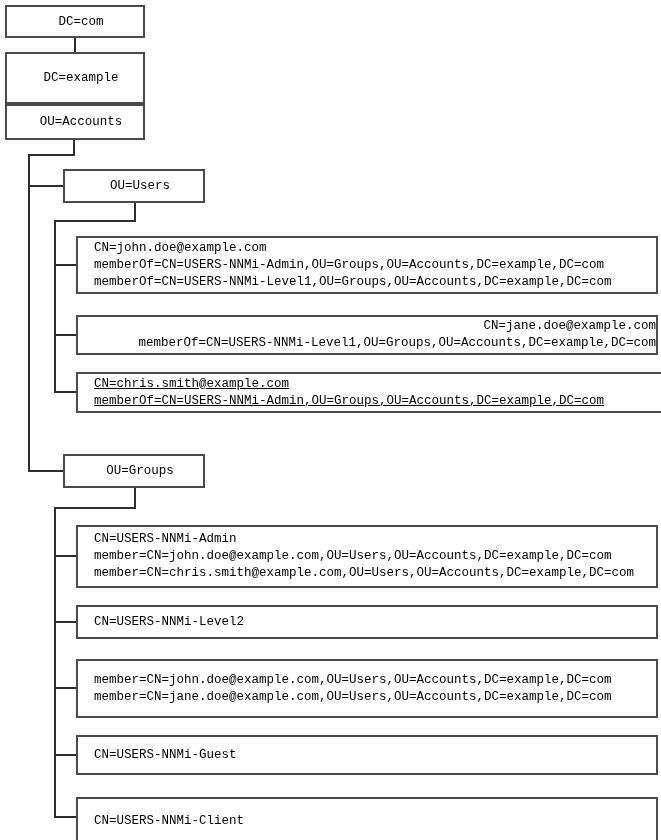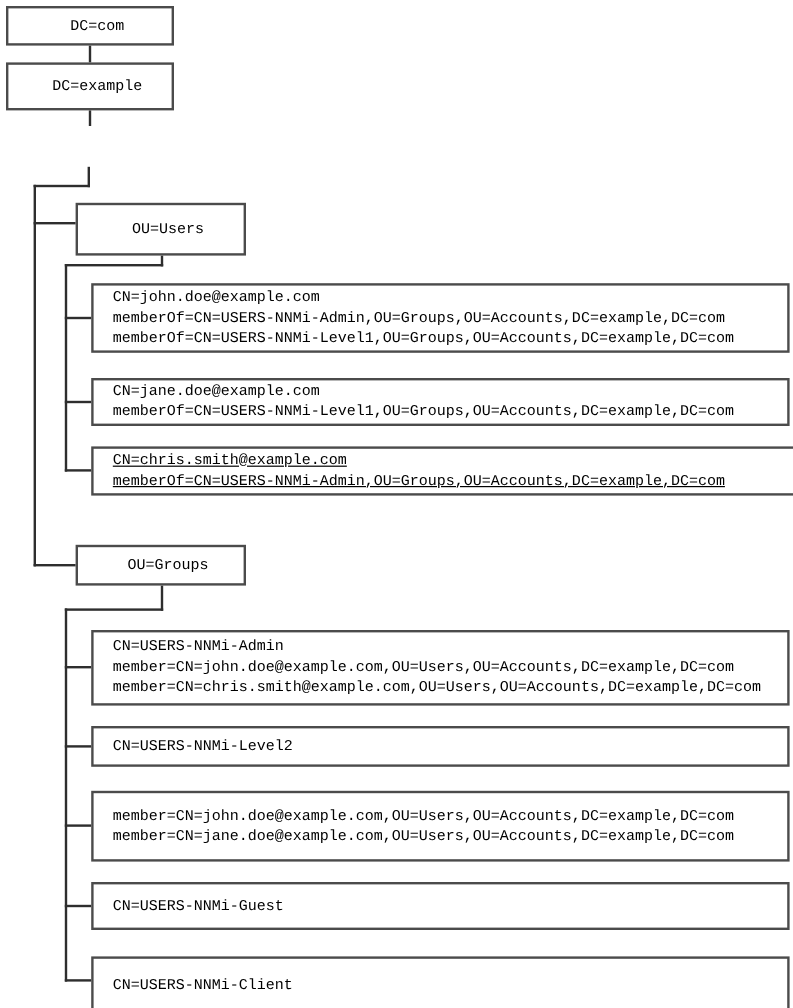--- a/index.html
+++ b/index.html
@@ -37,26 +37,26 @@
   .entry .line{
     line-height:17px;
     white-space:nowrap;
   }
   .conn{position:absolute;background:var(--line);z-index:0;}
   .v{width:2px;}
   .h{height:2px;}
 
   
   #b-dc-com     {left:5px;  top:5px;   width:140px;height:33px;}
-  #b-dc-example {left:5px;  top:52px;  width:140px;height:40px;}
+  #b-dc-example {left:5px;  top:52px;  width:140px;height:52px;}
   #b-ou-accounts{left:5px;  top:104px; width:140px;height:36px;}
-  #b-ou-users   {left:63px; top:169px; width:142px;height:44px;}
+  #b-ou-users   {left:63px; top:169px; width:142px;height:34px;}
   #b-ou-groups  {left:63px; top:454px; width:142px;height:34px;}
   #b-user-john  {left:76px; top:236px; width:582px;height:58px;}
-  #b-user-jane  {left:76px; top:315px; width:582px;height:40px;}
+  #b-user-jane  {left:76px; top:315px; width:582px;height:40px;text-align:right;}
   #b-user-chris {left:76px; top:372px; width:634px;height:41px;text-decoration:underline;}
   #b-grp-admin  {left:76px; top:525px; width:582px;height:63px;}
   #b-grp-level2 {left:76px; top:605px; width:582px;height:34px;}
   #b-grp-level1 {left:76px; top:659px; width:582px;height:59px;}
   #b-grp-guest  {left:76px; top:735px; width:582px;height:40px;}
   #b-grp-client {left:76px; top:797px; width:582px;height:48px;}
 </style>
 </head>
 <body>
 
@@ -84,20 +84,23 @@
   <div class="conn h" style="left:54px;top:621px;width:24px;"></div>
   <div class="conn h" style="left:54px;top:687px;width:24px;"></div>
   <div class="conn h" style="left:54px;top:754px;width:24px;"></div>
   <div class="conn h" style="left:54px;top:816px;width:24px;"></div>
 
   <div class="node center" id="b-dc-com">
     <span class="line">DC=com</span>
   </div>
   <div class="node center" id="b-dc-example">
     <span class="line">DC=example</span>
+  </div>
+  <div class="node center" id="b-ou-accounts">
+    <span class="line">OU=Accounts</span>
   </div>
 
   <div class="node center" id="b-ou-users">
     <span class="line">OU=Users</span>
   </div>
 
   <div class="node entry" id="b-user-john">
     <div class="line">CN=john.doe@example.com</div>
     <div class="line">memberOf=CN=USERS-NNMi-Admin,OU=Groups,OU=Accounts,DC=example,DC=com</div>
     <div class="line">memberOf=CN=USERS-NNMi-Level1,OU=Groups,OU=Accounts,DC=example,DC=com</div>

